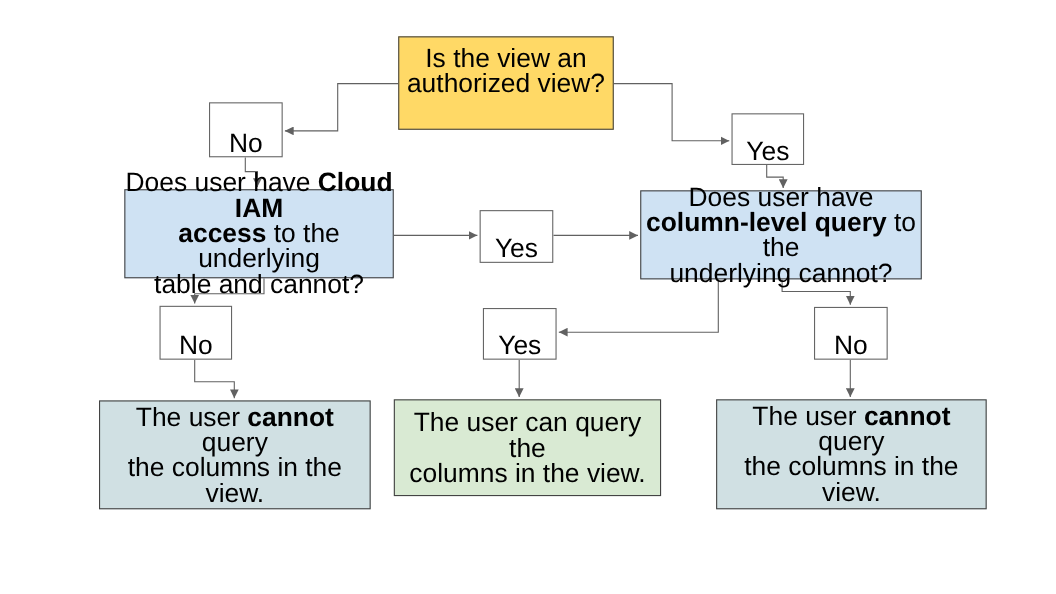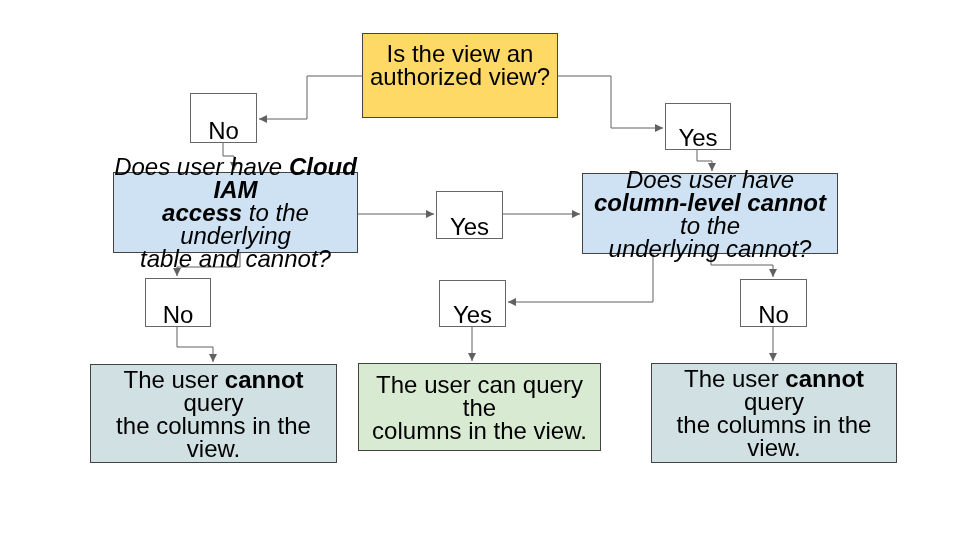--- a/index.html
+++ b/index.html
@@ -18,21 +18,21 @@
     text-align:center;
     font-size:24px;line-height:23px;
     box-sizing:border-box;
   }
   .node b{font-weight:bold;}
   .start{
     background:var(--start-fill);
     border:1px solid var(--border-dark);
     align-items:flex-start;padding-top:8px;
   }
-  .q{background:var(--question-fill);border:1px solid var(--border-dark);font-style:italic;}
+  .q{background:var(--question-fill);border:1px solid var(--border-dark);}
   .small{background:var(--small-fill);border:1px solid var(--border-gray);align-items:flex-end;}
   .res-no{background:var(--result-no-fill);border:1px solid var(--border-dark);}
   .res-yes{background:var(--result-yes-fill);border:1px solid var(--border-dark);}
 
   
   .n-start   {left:362px;top:33px; width:196px;height:85px;}
   .n-no1     {left:190px;top:93px; width:67px; height:50px;}
   .n-yes1    {left:665px;top:103px;width:66px; height:47px;}
   .n-qleft   {left:113px;top:172px;width:245px;height:81px;}
   .n-yesmid  {left:436px;top:191px;width:67px; height:48px;}
@@ -85,21 +85,21 @@
 
   <div class="node q n-qleft">
     <div><span>Does user have </span><b>Cloud IAM</b><br><b>access</b><span> to the underlying</span><br><span>table and cannot?</span></div>
   </div>
 
   <div class="node small n-yesmid">
     <span>Yes</span>
   </div>
 
   <div class="node q n-qright">
-    <div><span>Does user have</span><br><b>column-level cannot</b><span> to the</span><br><span>underlying cannot?</span></div>
+    <div><span>Does user have</span><br><b>column-level query</b><span> to the</span><br><span>underlying cannot?</span></div>
   </div>
 
   <div class="node small n-no2">
     <span>No</span>
   </div>
 
   <div class="node small n-yes2">
     <span>Yes</span>
   </div>
 

